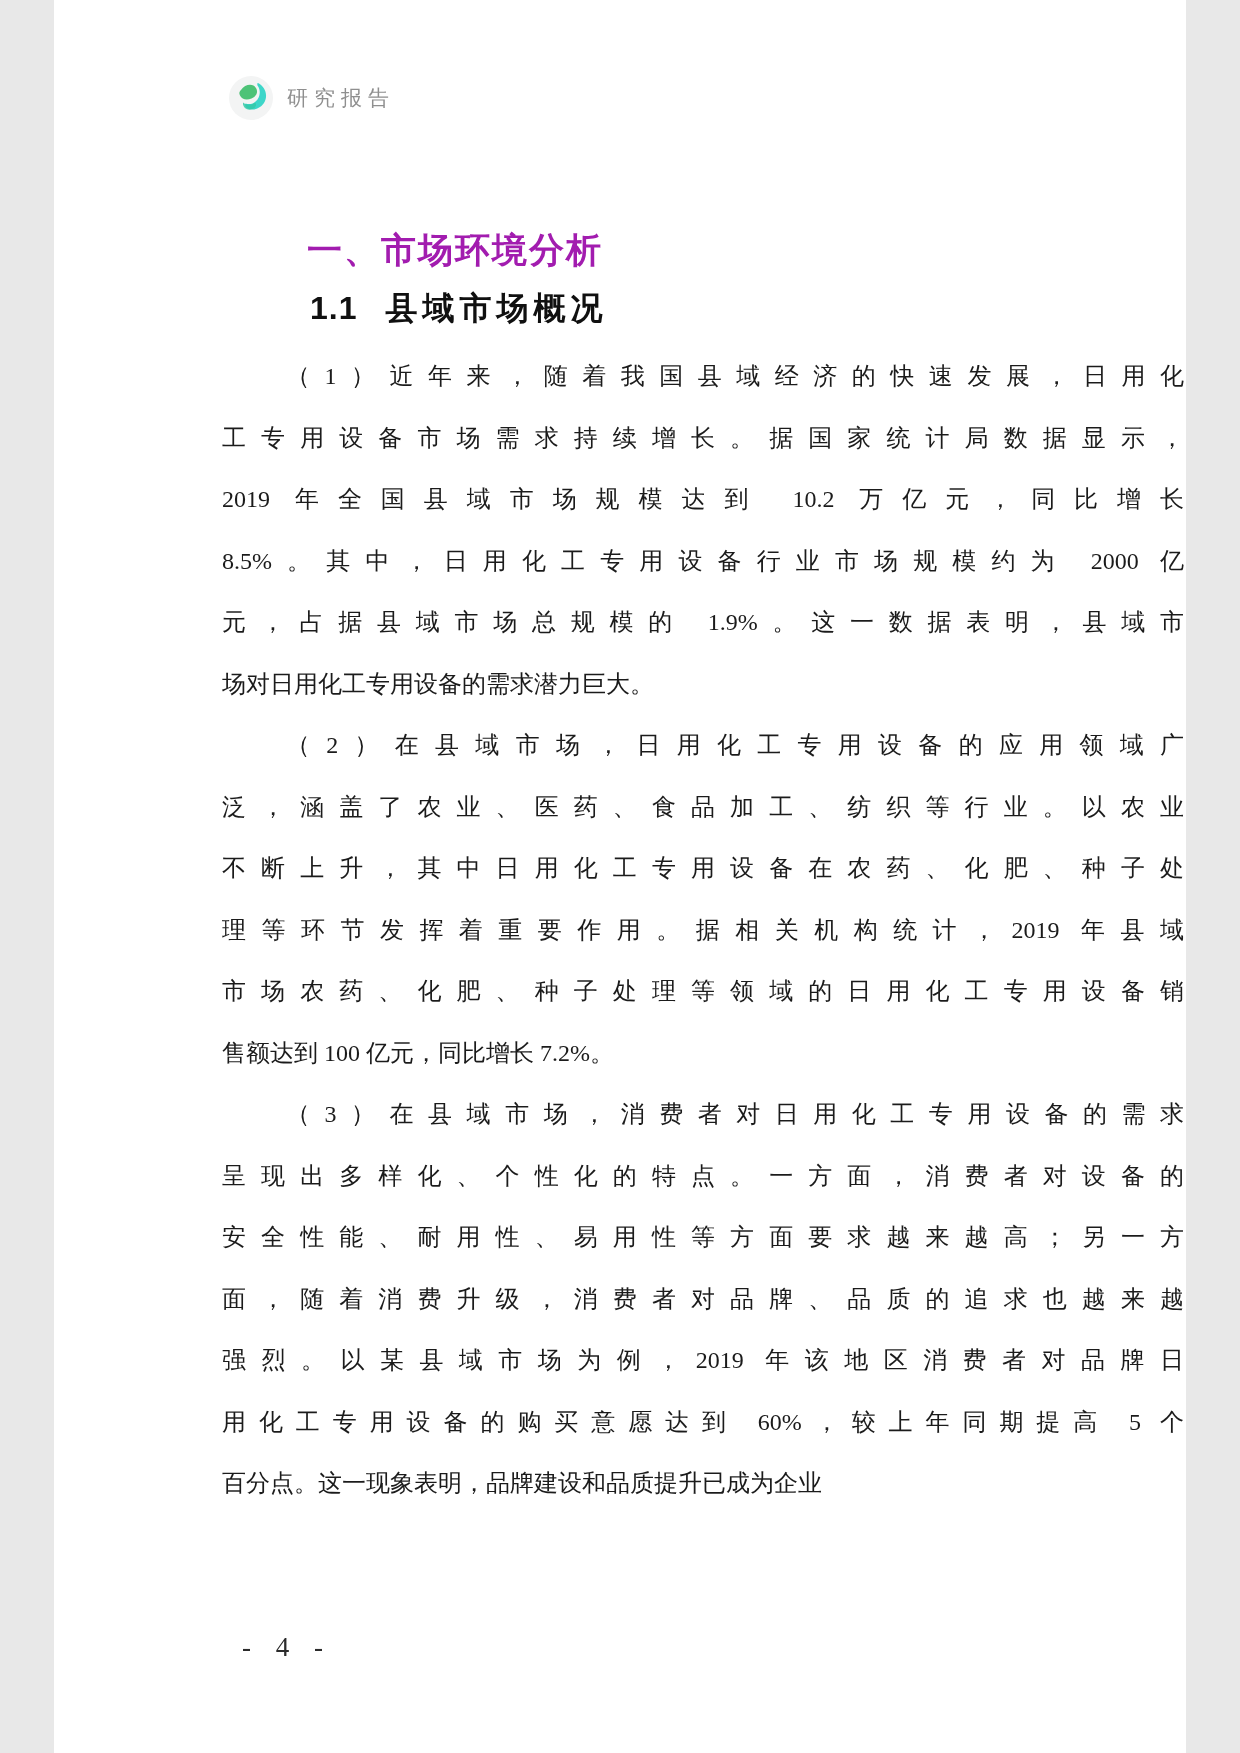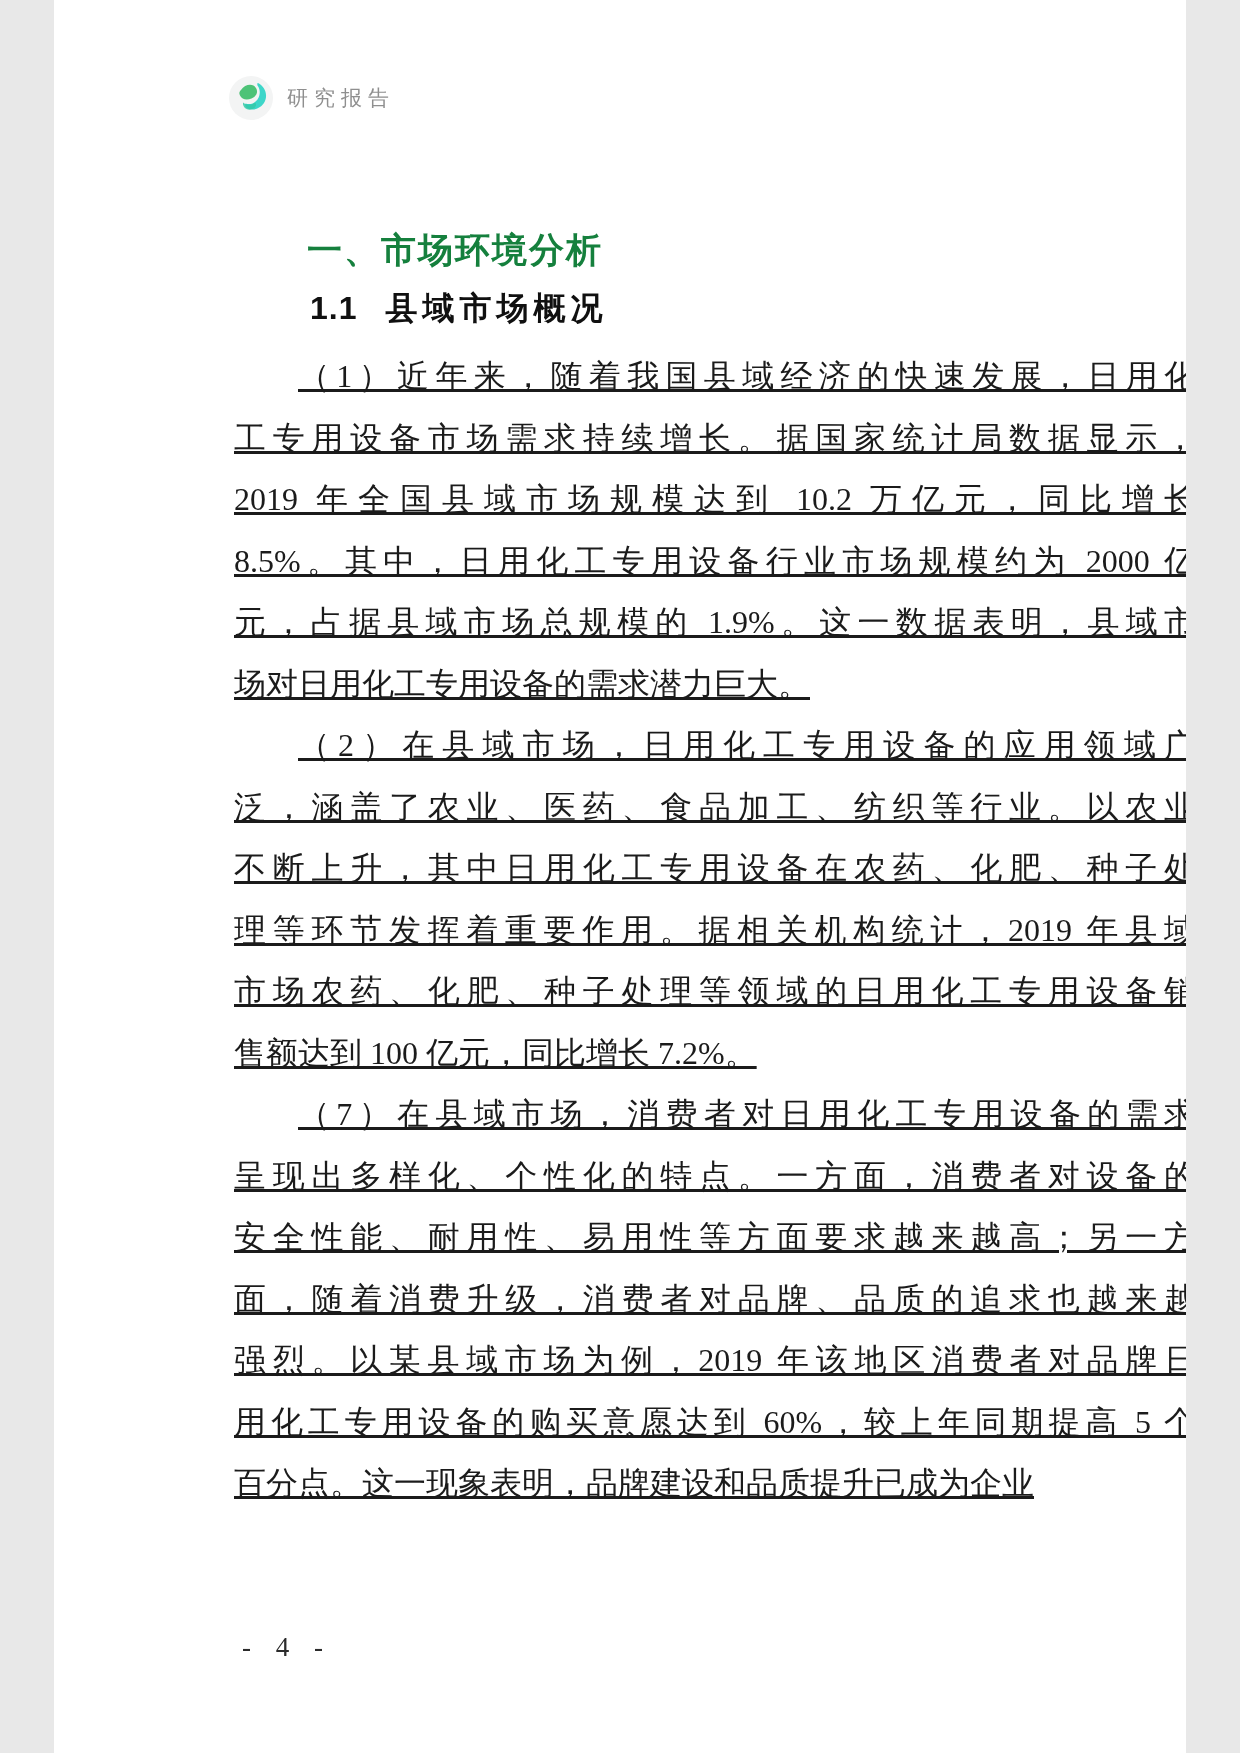--- a/index.html
+++ b/index.html
@@ -33,21 +33,21 @@
   
   .heading {
     position: absolute;
     left: 253px;
     top: 229px;
     margin: 0;
     font-family: "Liberation Sans", "DejaVu Sans", sans-serif;
     font-size: 35px;
     line-height: 42px;
     font-weight: 700;
-    color: #15803d;
+    color: #a21caf;
     letter-spacing: 2px;
   }
   .subheading {
     position: absolute;
     left: 256px;
     top: 288px;
     margin: 0;
     font-size: 32px;
     line-height: 40px;
     font-weight: 700;
@@ -60,26 +60,25 @@
     letter-spacing: 1px;
   }
   .sub-title {
     font-family: Liberation Serif, serif;
     letter-spacing: 5px;
   }
 
   
   .body-text {
     position: absolute;
-    left: 180px;
+    left: 168px;
     top: 346px;
     width: 962px;
-    font-size: 32px;
+    font-size: 24px;
     line-height: 61.5px;
-    text-decoration: underline;
   }
   .para { margin: 0; }
   .line {
     text-align: justify;
     text-align-last: justify;
     text-justify: inter-character;
   }
   .para .line:first-child { text-indent: 64px; }
   .para .line:last-child { text-align-last: left; }
 
@@ -128,21 +127,21 @@
       </div>
       <div class="para">
         <div class="line">（2）在县域市场，日用化工专用设备的应用领域广</div>
         <div class="line">泛，涵盖了农业、医药、食品加工、纺织等行业。以农业</div>
         <div class="line">不断上升，其中日用化工专用设备在农药、化肥、种子处</div>
         <div class="line">理等环节发挥着重要作用。据相关机构统计，2019 年县域</div>
         <div class="line">市场农药、化肥、种子处理等领域的日用化工专用设备销</div>
         <div class="line">售额达到 100 亿元，同比增长 7.2%。</div>
       </div>
       <div class="para">
-        <div class="line">（7）在县域市场，消费者对日用化工专用设备的需求</div>
+        <div class="line">（3）在县域市场，消费者对日用化工专用设备的需求</div>
         <div class="line">呈现出多样化、个性化的特点。一方面，消费者对设备的</div>
         <div class="line">安全性能、耐用性、易用性等方面要求越来越高；另一方</div>
         <div class="line">面，随着消费升级，消费者对品牌、品质的追求也越来越</div>
         <div class="line">强烈。以某县域市场为例，2019 年该地区消费者对品牌日</div>
         <div class="line">用化工专用设备的购买意愿达到 60%，较上年同期提高 5 个</div>
         <div class="line">百分点。这一现象表明，品牌建设和品质提升已成为企业</div>
       </div>
     </main>
 
   <footer class="page-footer">

